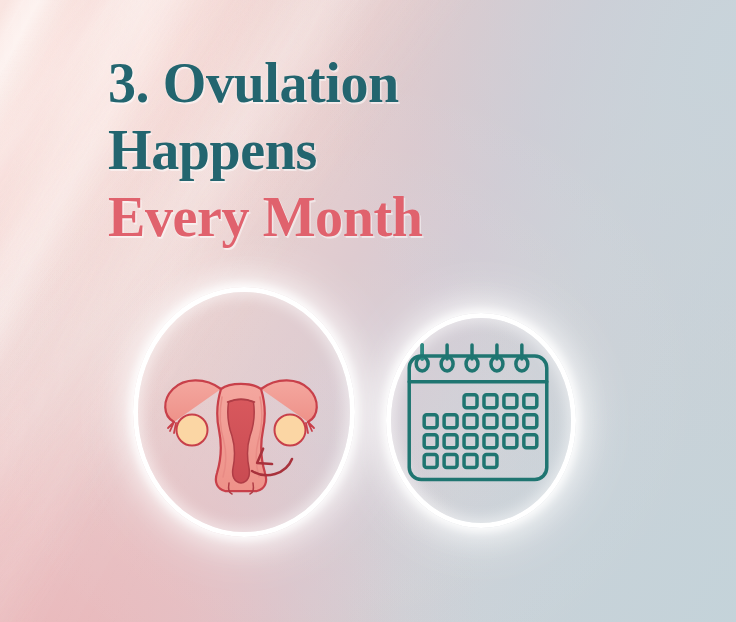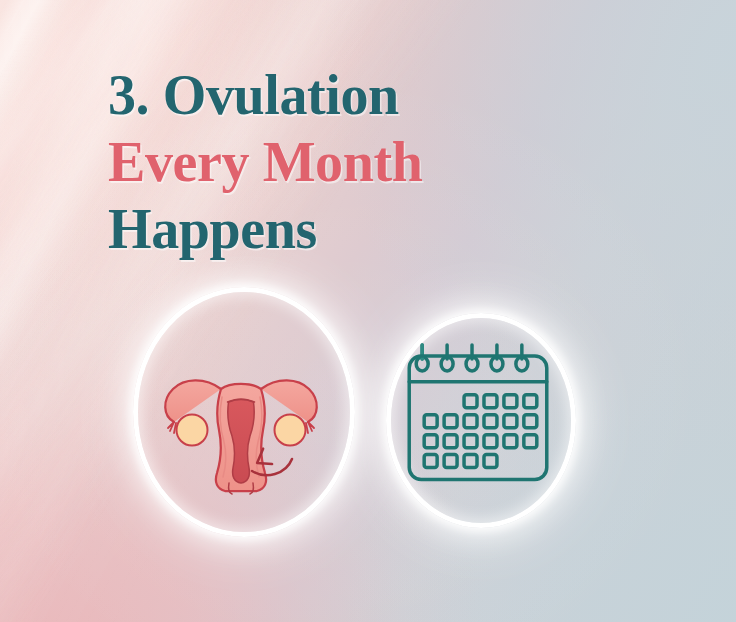--- a/index.html
+++ b/index.html
@@ -107,21 +107,21 @@
   .bg-vignette {
     background: radial-gradient(ellipse 700px 600px at 46% 62%,
                 rgba(255,255,255,0.10) 0%,
                 rgba(255,255,255,0.0) 55%);
   }
 
   
   .headline {
     position: absolute;
     left: 108px;
-    top: 62px;
+    top: 50px;
     width: 520px;
     z-index: 6;
   }
   .hl-line {
     display: block;
     font-family: "Liberation Serif", "DejaVu Serif", serif;
     font-weight: bold;
     font-size: 56px;
     line-height: 67px;
     letter-spacing: -0.4px;
@@ -183,22 +183,22 @@
   <div class="bg-layer bg-pinkbl"></div>
   <div class="bg-layer bg-pinktl"></div>
   <div class="bg-layer bg-bluetr"></div>
   <div class="bg-layer bg-bluebr"></div>
   <div class="bg-layer bg-streaks"></div>
   <div class="bg-layer bg-streaks2"></div>
   <div class="bg-layer bg-vignette"></div>
 
   <div class="headline">
     <span class="hl-line hl-teal">3. Ovulation</span>
+    <span class="hl-line hl-teal">Happens</span>
     <span class="hl-line hl-pink">Every Month</span>
-    <span class="hl-line hl-teal">Happens</span>
   </div>
 
   <div class="icon-stage">
 
     <div class="glow-ring" id="ring-left"></div>
     <div class="glow-ring" id="ring-right"></div>
 
     <div class="icon-holder" id="uterus-holder">
       <svg viewBox="0 0 380 270" width="190" height="135" xmlns="http://www.w3.org/2000/svg">
         <defs>

